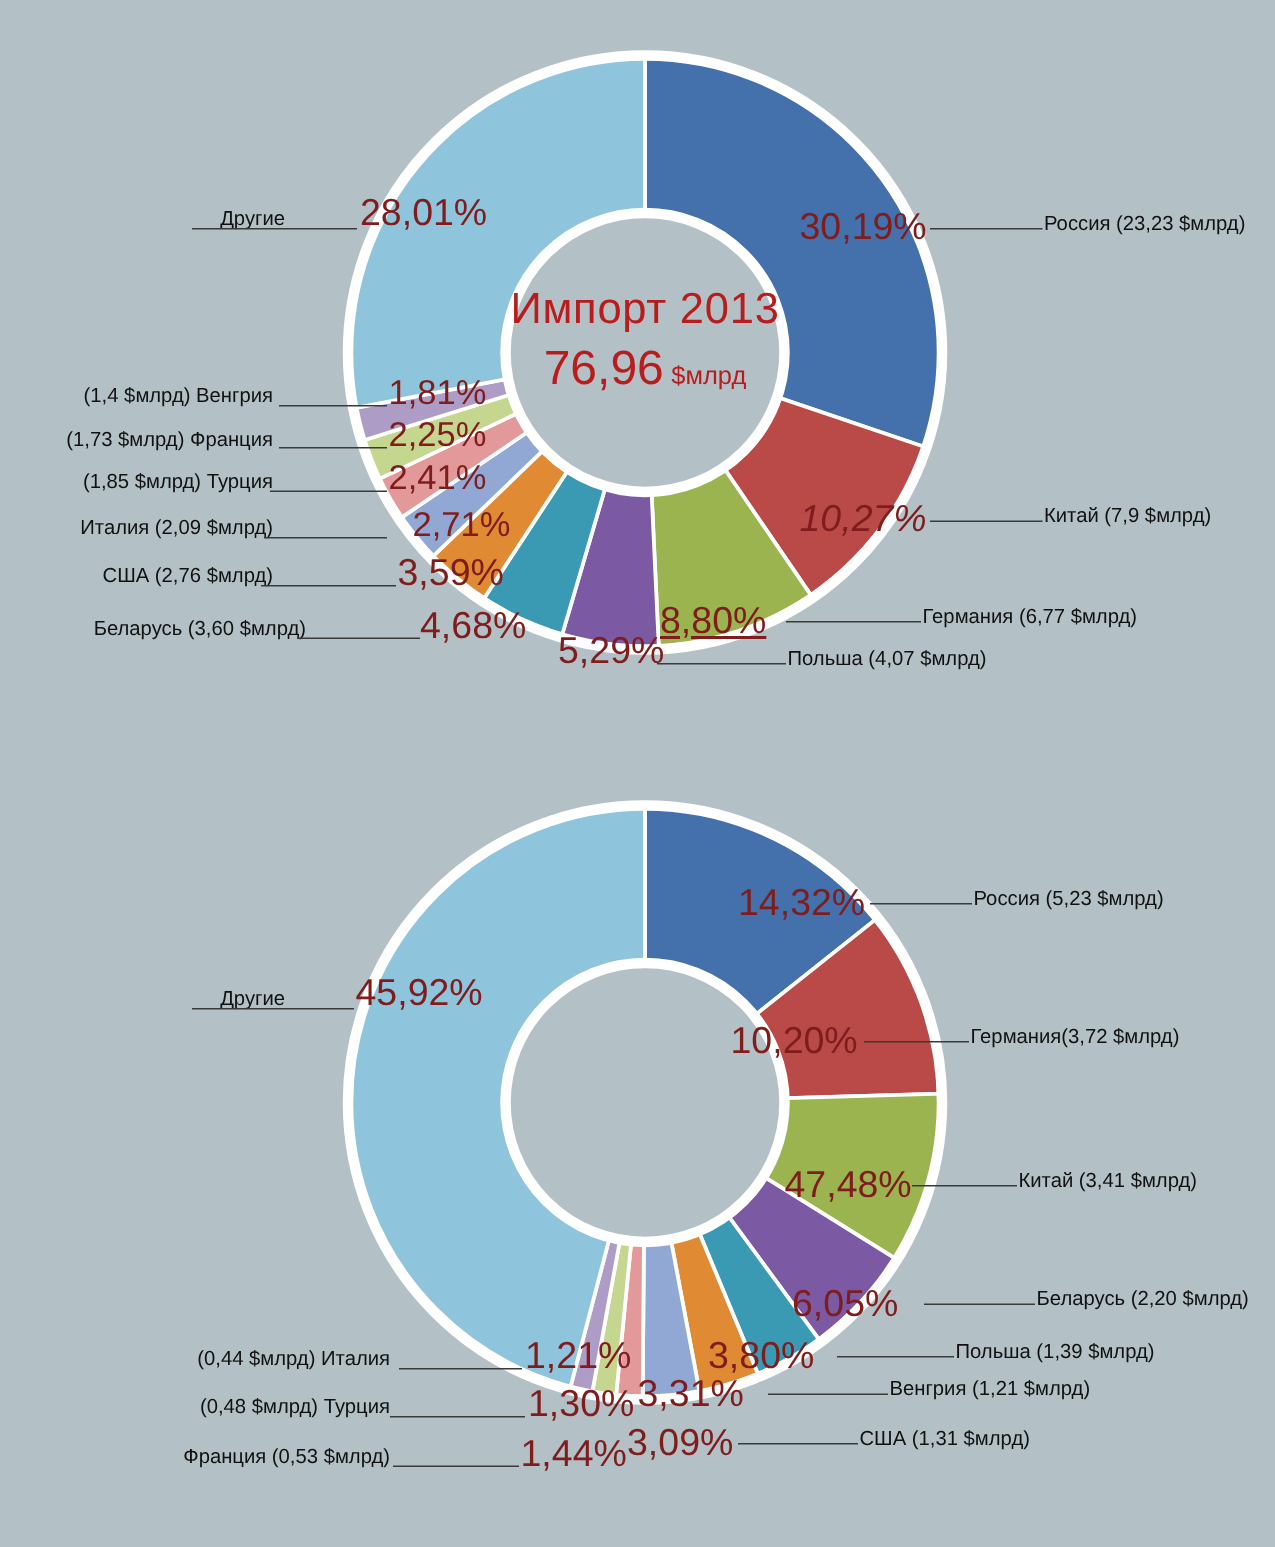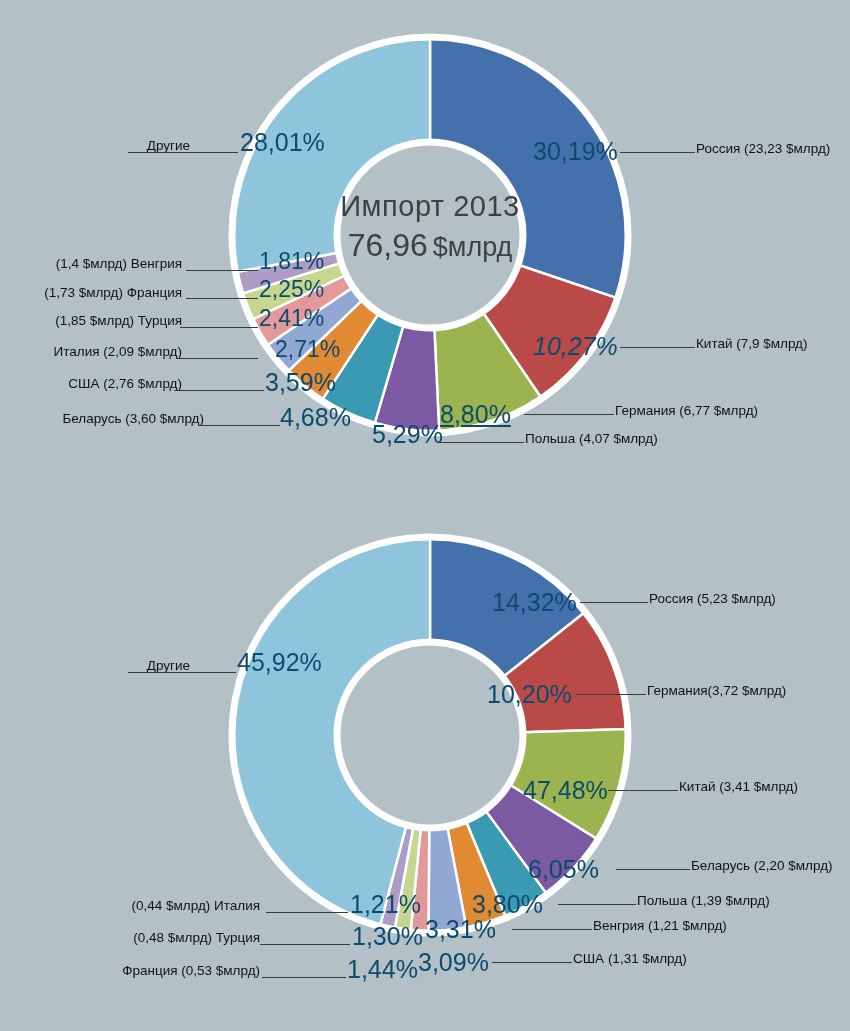--- a/index.html
+++ b/index.html
@@ -13,46 +13,46 @@
   .chart-block{position:absolute;left:0;width:850px;}
   #chart-2013{top:0;height:500px;}
   #chart-2015{top:500px;height:531px;}
 
   .donut-wrap{position:absolute;}
   .donut-svg{display:block;}
 
   .center-label{
     position:absolute;
     text-align:center;
-    color:#404040;
+    color:#b91c1c;
     pointer-events:none;
   }
   .center-title{
     font-size:29px;
     letter-spacing:0.5px;
     white-space:nowrap;
     font-weight:400;
   }
   .center-value-row{
     margin-top:4px;
     white-space:nowrap;
   }
   .center-value{
     font-size:32px;
     letter-spacing:0px;
   }
   .center-unit{
-    font-size:27px;
+    font-size:17px;
     margin-left:5px;
   }
 
   
   .pct{
     position:absolute;
-    color:#0c4a6e;
+    color:#7f1d1d;
     white-space:nowrap;
     font-size:25px;
   }
   .pct.small{font-size:23px;}
 
   
   .lead{
     position:absolute;
     color:#111;
     white-space:nowrap;

